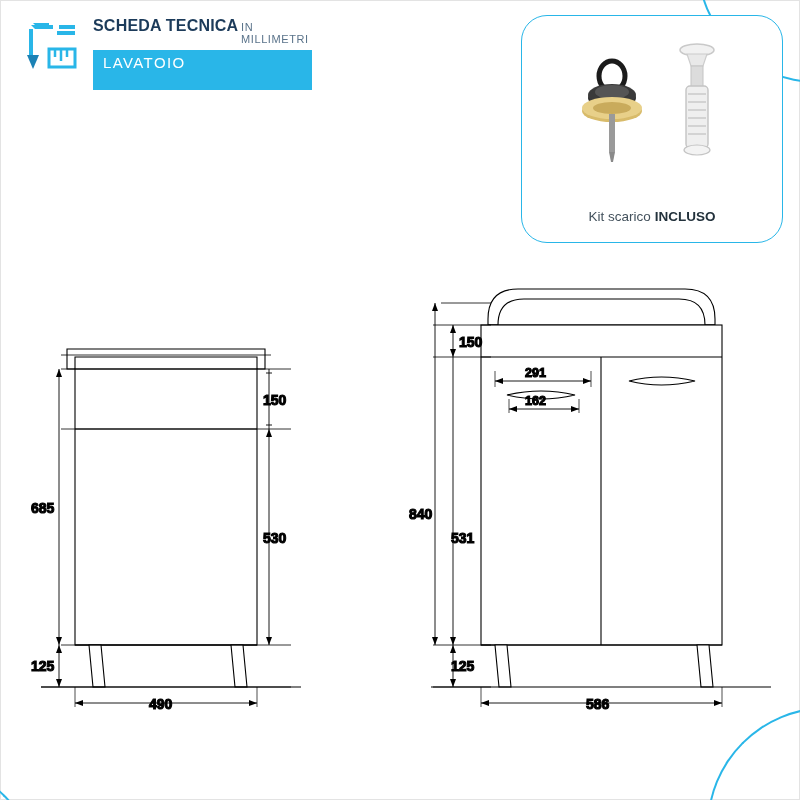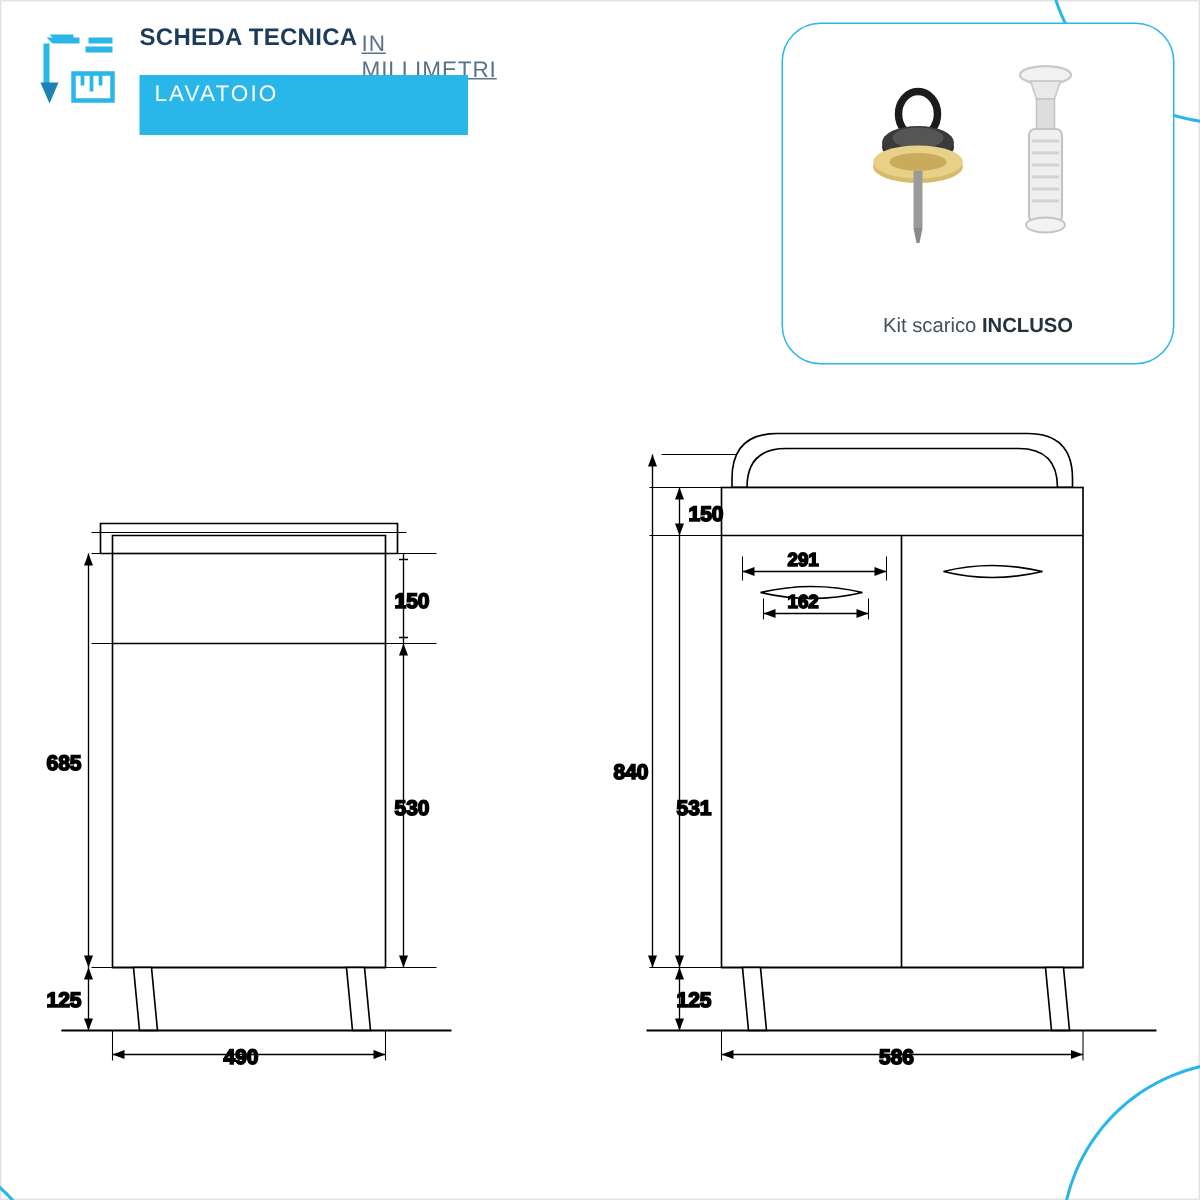--- a/index.html
+++ b/index.html
@@ -49,21 +49,21 @@
   }
   .header-logo{
     position:absolute;left:0;top:4px;width:60px;height:56px;
   }
   .header-title{
     position:absolute;left:74px;top:2px;
     font-size:16px;font-weight:bold;color:#1c3b5a;letter-spacing:.2px;
   }
   .header-sub{
     position:absolute;left:222px;top:6px;
-    font-size:15px;color:#5a738a;letter-spacing:.6px;text-decoration:underline;
+    font-size:11px;color:#5a738a;letter-spacing:.6px;
   }
   .header-band{
     position:absolute;left:74px;top:35px;width:219px;height:40px;
     background:#29b6e8;
   }
   .header-band span{
     position:absolute;left:10px;top:4px;
     color:#ffffff;font-size:15px;letter-spacing:1.4px;
   }
 

